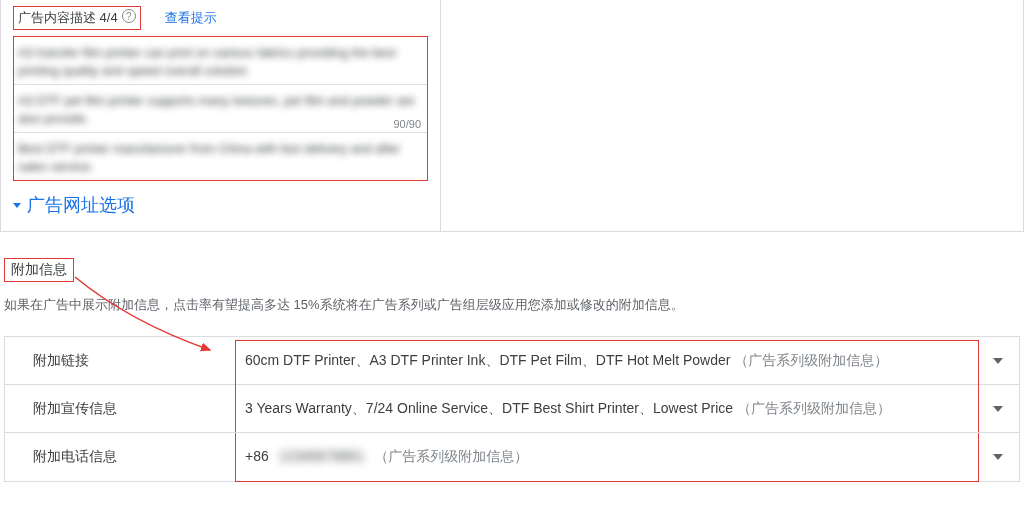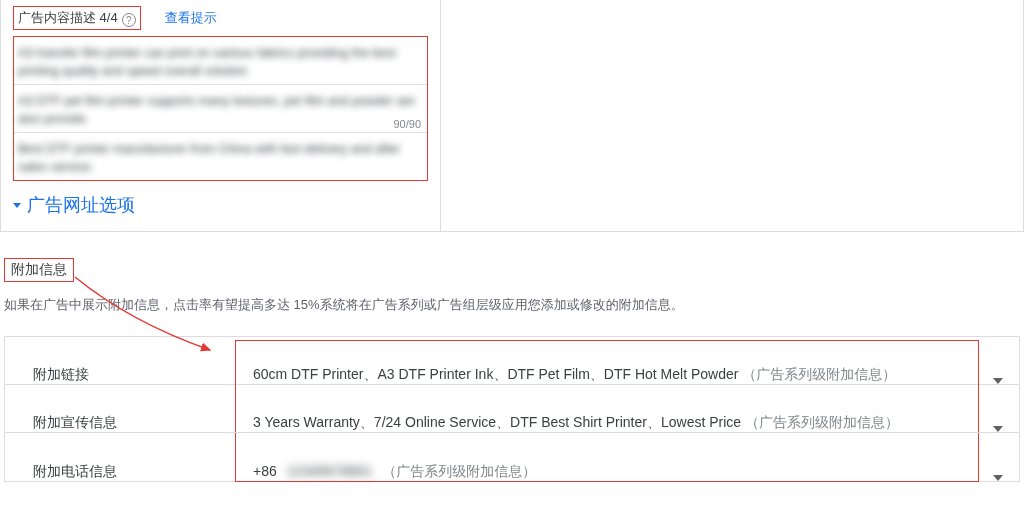--- a/index.html
+++ b/index.html
@@ -24,21 +24,21 @@
     flex: 1;
     background: #fff;
   }
   .desc-header {
     display: flex;
     align-items: center;
     margin-bottom: 6px;
   }
   .desc-title {
     display: inline-flex;
-    align-items: flex-end;
+    align-items: flex-start;
     border: 1px solid #e53935;
     padding: 2px 4px;
     font-size: 13px;
     color: #3c4043;
   }
   .help-icon {
     width: 14px;
     height: 14px;
     border: 1px solid #888;
     border-radius: 50%;
@@ -124,26 +124,25 @@
     left: 70px;
     top: 28px;
     pointer-events: none;
   }
   .addon-table {
     margin-top: 22px;
     border: 1px solid #dadce0;
   }
   .addon-row {
     display: flex;
-    align-items: flex-end;
+    align-items: center;
     border-bottom: 1px solid #dadce0;
     padding: 0 10px;
     height: 48px;
     position: relative;
-    gap: 8px;
   }
   .addon-row:last-child { border-bottom: none; }
   .addon-label {
     width: 230px;
     font-size: 14px;
     color: #3c4043;
     padding-left: 18px;
   }
   .addon-value {
     flex: 1;

